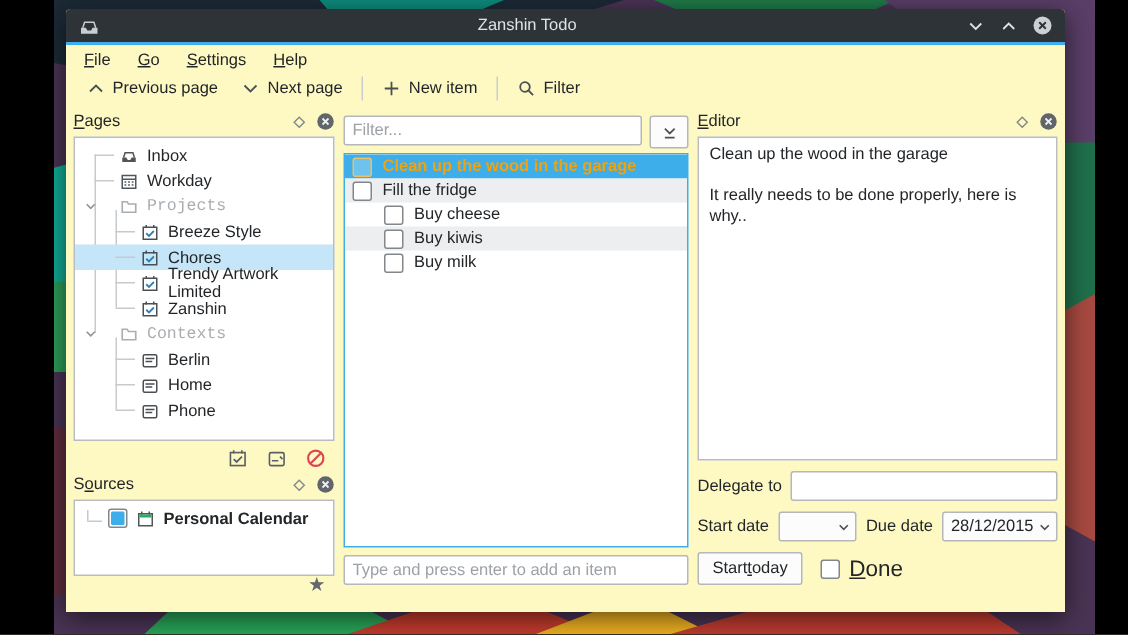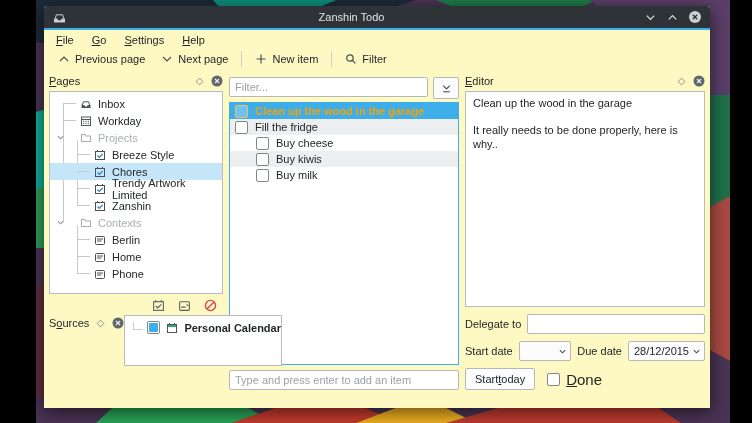--- a/index.html
+++ b/index.html
@@ -50,28 +50,28 @@
   .tree-frame{flex:1;position:relative;padding-top:3px;overflow:hidden;margin-top:1px;}
   .vg{position:absolute;width:1px;background:#c6cacd;}
   .vg-main{left:13px;top:11px;height:119px;}
   .vg-proj{left:27px;top:48px;height:65px;}
   .vg-ctx{left:27px;top:133px;height:48px;}
   .trow{position:relative;display:flex;align-items:center;height:17px;font-size:11px;gap:6px;}
   .trow.d1{padding-left:30px;}
   .trow.d2{padding-left:44px;}
   .trow.d1:not(.folder)::before{content:"";position:absolute;left:13px;top:8px;width:13px;height:1px;background:#c6cacd;}
   .trow.d2::before{content:"";position:absolute;left:27px;top:8px;width:13px;height:1px;background:#c6cacd;}
-  .trow.folder{color:#a9aeb2;}
+  .trow.folder{color:#a9aeb2;font-family:Liberation Mono, monospace;}
   .trow .chev{position:absolute;left:6px;top:4px;color:#8f9499;}
   .trow.selrow{background:#c5e5f8;}
   .ticon12{width:12px;height:12px;flex:none;display:flex;}
   .pages-actions{display:flex;justify-content:flex-end;align-items:center;gap:13px;padding:5px 6px 2px;flex:none;}
   .pact{width:13px;height:13px;display:flex;}
   
-  .panel.sources{flex:1;display:flex;flex-direction:row;min-height:0;}
+  .panel.sources{flex:1;display:flex;flex-direction:column;min-height:0;}
   .src-frame{height:44px;margin-top:1px;padding-top:5px;flex:none;position:relative;}
   .src-row{display:flex;align-items:center;gap:6px;padding-left:22px;font-size:11px;font-weight:bold;position:relative;}
   .src-row::before{content:"";position:absolute;left:8px;top:1px;width:1px;height:7px;background:#c6cacd;}
   .src-row::after{content:"";position:absolute;left:8px;top:8px;width:10px;height:1px;background:#c6cacd;}
   .src-footer{flex:1;display:flex;align-items:flex-end;justify-content:flex-end;padding:0 6px 4px;}
   .star{font-size:13px;color:#63686c;line-height:12px;}
   
   .cb{width:11px;height:11px;border:1px solid #82878c;border-radius:2px;background:#fff;flex:none;position:relative;}
   .cb.checked::after{content:"";position:absolute;left:1px;top:1px;right:1px;bottom:1px;background:#3daee9;border-radius:1px;}
   .sel .cb{border-color:#f0c060;background:rgba(255,255,255,.25);}

